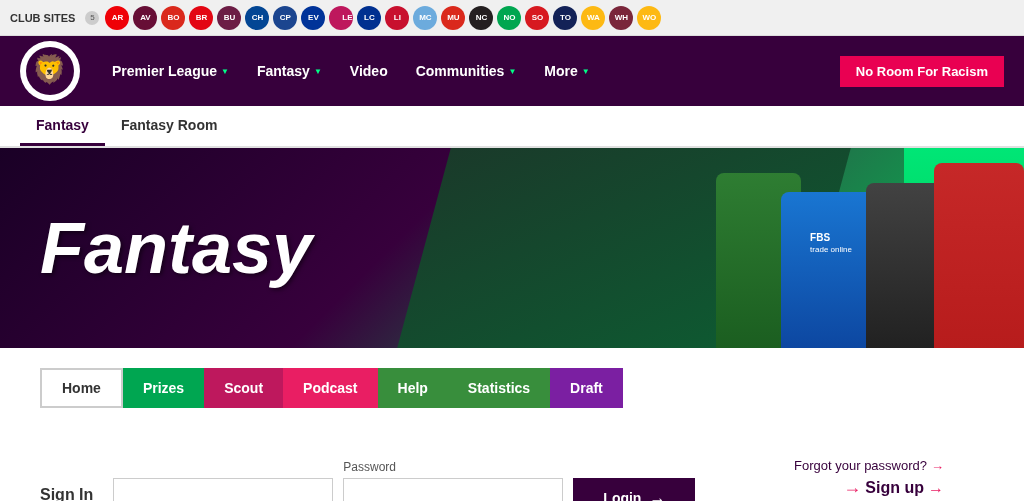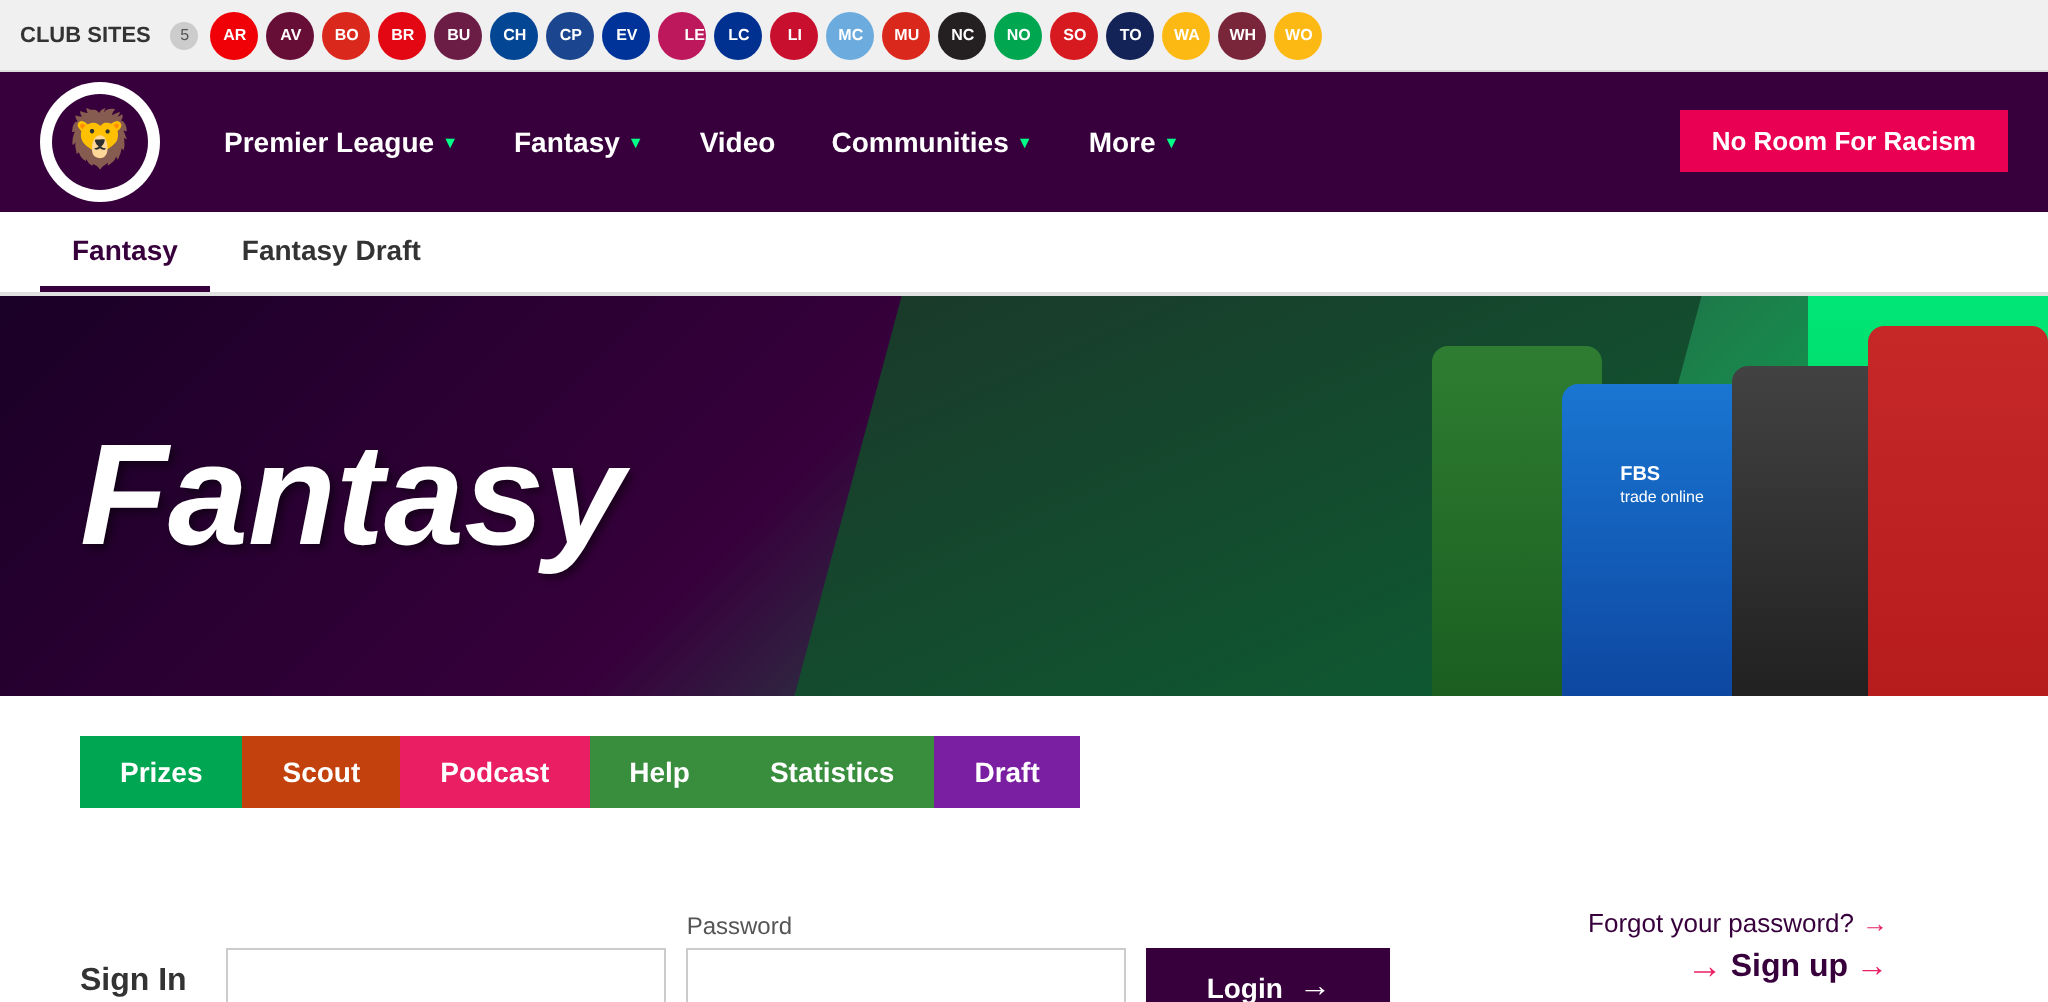--- a/index.html
+++ b/index.html
@@ -340,42 +340,43 @@
         <a class="nav-link" href="#">Communities<span class="nav-arrow">▼</span></a>
         <a class="nav-link" href="#">More<span class="nav-arrow">▼</span></a>
       </div>
     <div class="nav-right">
       <span class="no-racism">No Room For Racism</span>
     </div>
   </nav>
 
   <div class="sub-nav" id="sub-nav-container">
       <a class="sub-nav-link active" href="#">Fantasy</a>
-      <a class="sub-nav-link" href="#">Fantasy Draft</a>
+      <a class="sub-nav-link" href="#">Fantasy Room</a>
     </div>
 
   <div class="hero">
     <div class="hero-bg-shape"></div>
     <h1 class="hero-title">Fantasy</h1>
 
     <div class="hero-players">
       <div class="player-1" style="background:linear-gradient(to bottom,#2e7d32,#1b5e20);width:85px;height:175px;border-radius:8px 8px 0 0;"></div>
       <div class="player-2" style="background:linear-gradient(to bottom,#1976d2,#0d47a1);width:100px;height:156px;border-radius:8px 8px 0 0;margin-left:-20px;display:flex;align-items:flex-start;justify-content:center;">
         <span style="color:white;font-size:10px;font-weight:bold;margin-top:40px;">FBS<br><span style="font-size:8px;font-weight:normal;">trade online</span></span>
       </div>
       <div class="player-3" style="background:linear-gradient(to bottom,#424242,#212121);width:80px;height:165px;border-radius:8px 8px 0 0;margin-left:-15px;"></div>
       <div class="player-4" style="background:linear-gradient(to bottom,#c62828,#b71c1c);width:90px;height:185px;border-radius:8px 8px 0 0;margin-left:-12px;"></div>
     </div>
 
     <div style="position:absolute;right:0;top:0;width:120px;height:100%;background:linear-gradient(to bottom,#00e676,#00c853);z-index:1;"></div>
   </div>
 
   <div class="fantasy-menu" id="fantasy-menu-container">
+      <button class="fmenu-btn" style="background: white; color: rgb(51, 51, 51); border: 2px solid rgb(204, 204, 204);">Home</button>
       <button class="fmenu-btn" style="background: rgb(0, 166, 81); color: white; border: none;">Prizes</button>
-      <button class="fmenu-btn" style="background: #c2410c; color: white; border: none;">Scout</button>
+      <button class="fmenu-btn" style="background: #be185d; color: white; border: none;">Scout</button>
       <button class="fmenu-btn" style="background: rgb(233, 30, 99); color: white; border: none;">Podcast</button>
       <button class="fmenu-btn" style="background: rgb(56, 142, 60); color: white; border: none;">Help</button>
       <button class="fmenu-btn" style="background: rgb(56, 142, 60); color: white; border: none;">Statistics</button>
       <button class="fmenu-btn" style="background: rgb(123, 31, 162); color: white; border: none;">Draft</button>
     </div>
 
   <div class="signin-section" style="position:relative;">
     <span class="signin-label">Sign In</span>
     <div class="signin-fields">
       <div class="field-group">

